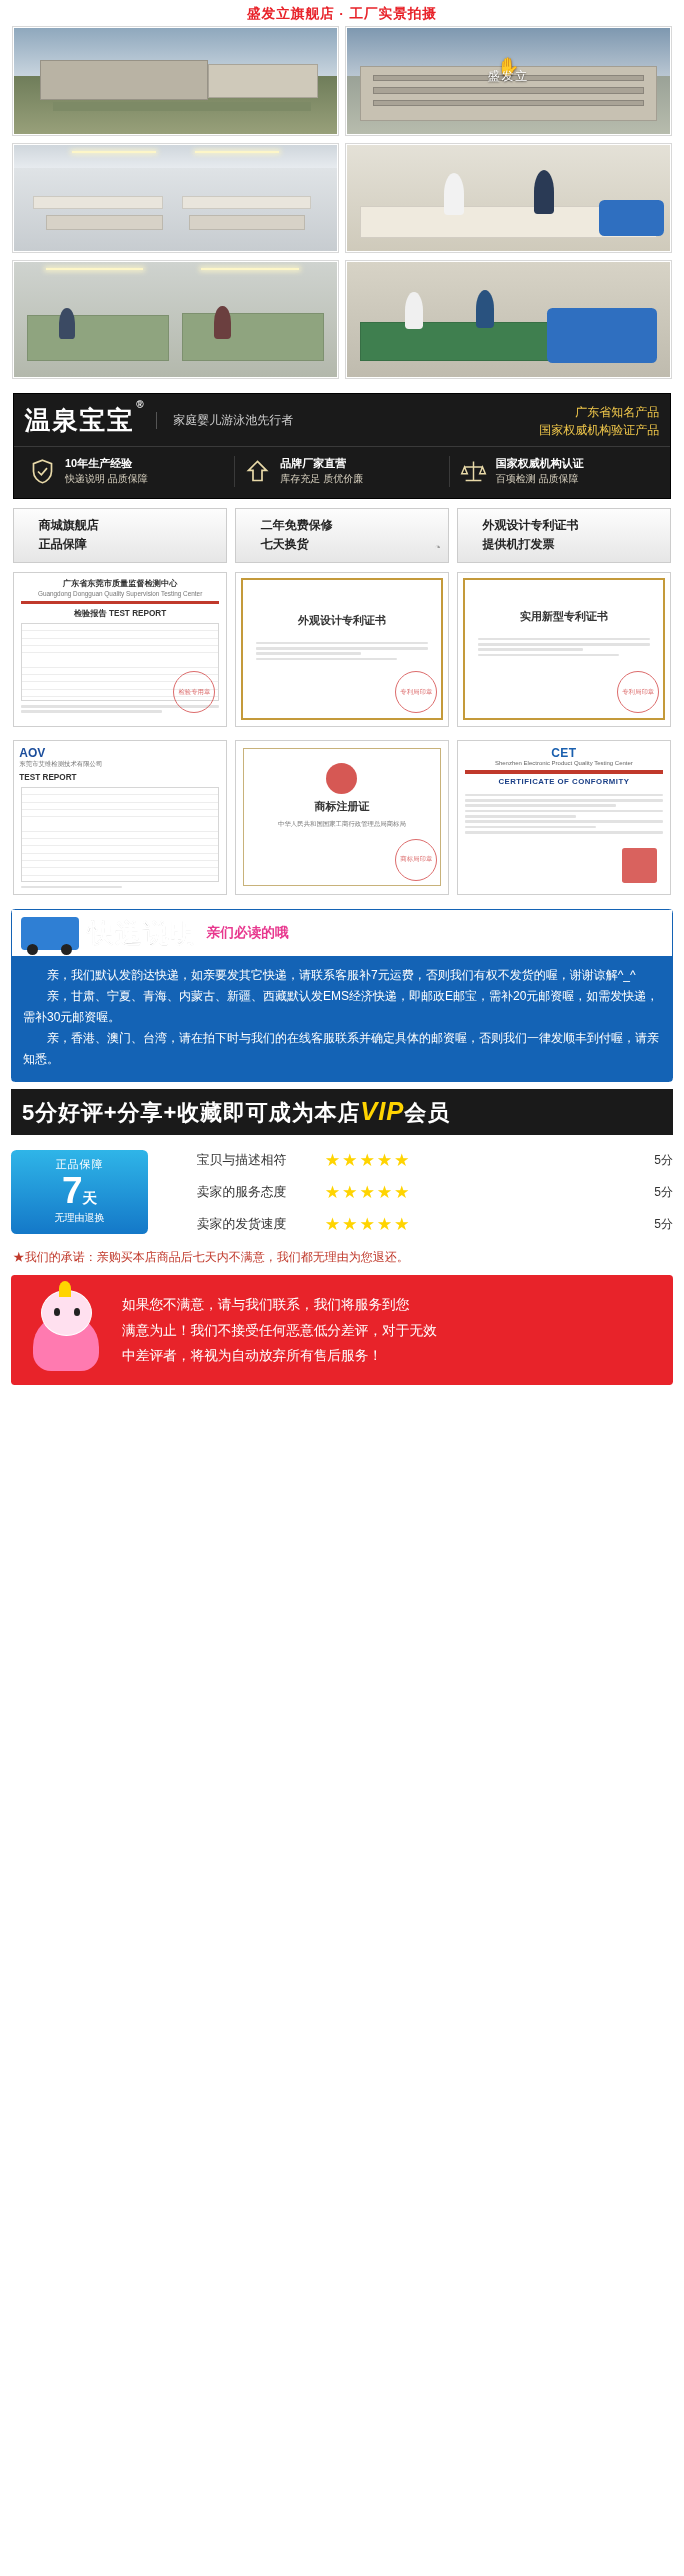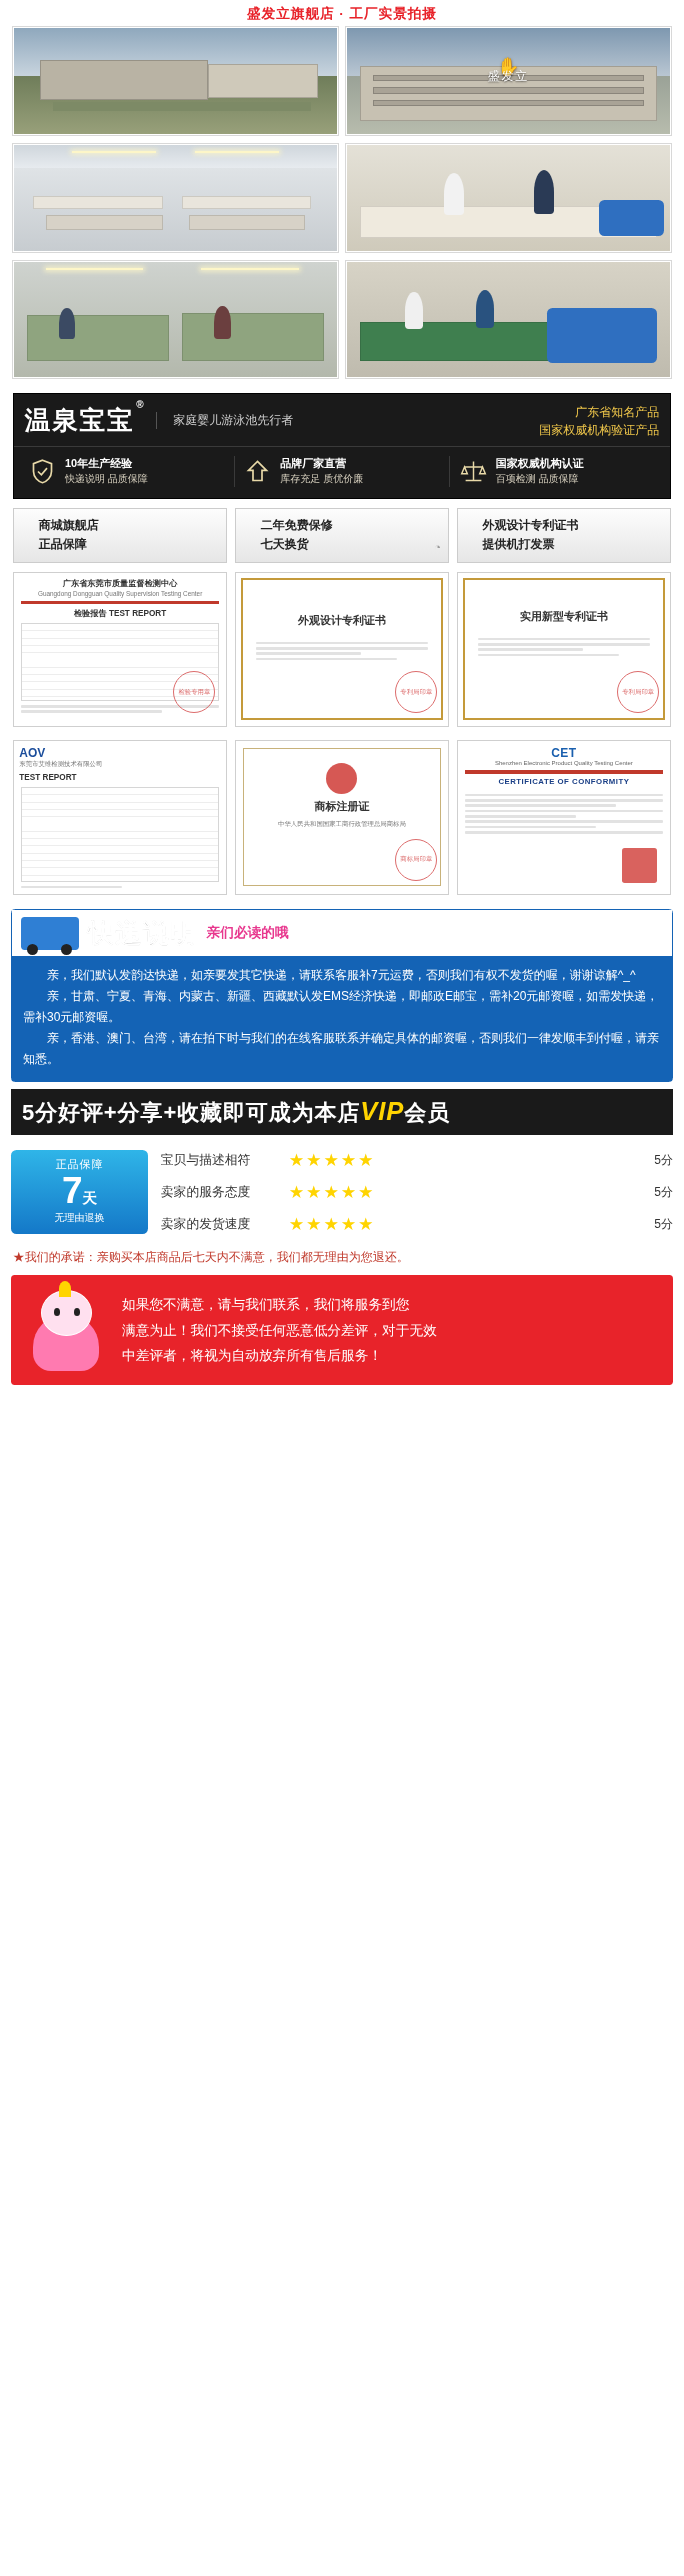--- a/index.html
+++ b/index.html
@@ -288,21 +288,21 @@
     background: linear-gradient(#2fb5e8, #1478c8);
     border-radius: 5.5px;
     color: #ffffff;
     text-align: center;
     padding: 7.3px 5.5px 9px 5.5px;
   }
   .badge .top { font-size: 11px; letter-spacing: 0.9px; }
   .badge .num { font-size: 37px; font-weight: bold; line-height: 1.05; color: #ffffff; }
   .badge .unit { font-size: 14.6px; }
   .badge .bot { font-size: 10px; }
-  .rating-list { flex: 1; }
+  .rating-list { flex: 1; margin-left: 36px; }
   .rating-row {
     display: flex; align-items: center;
     padding: 5.5px 0;
     font-size: 12.8px; color: #333;
   }
   .rating-row .rlabel { width: 128px; }
   .stars { color: #ffd400; font-size: 17.3px; letter-spacing: 1.8px; flex: 1; }
   .score { color: #333; font-size: 12px; width: 35px; text-align: right; }
 
   .promise {

